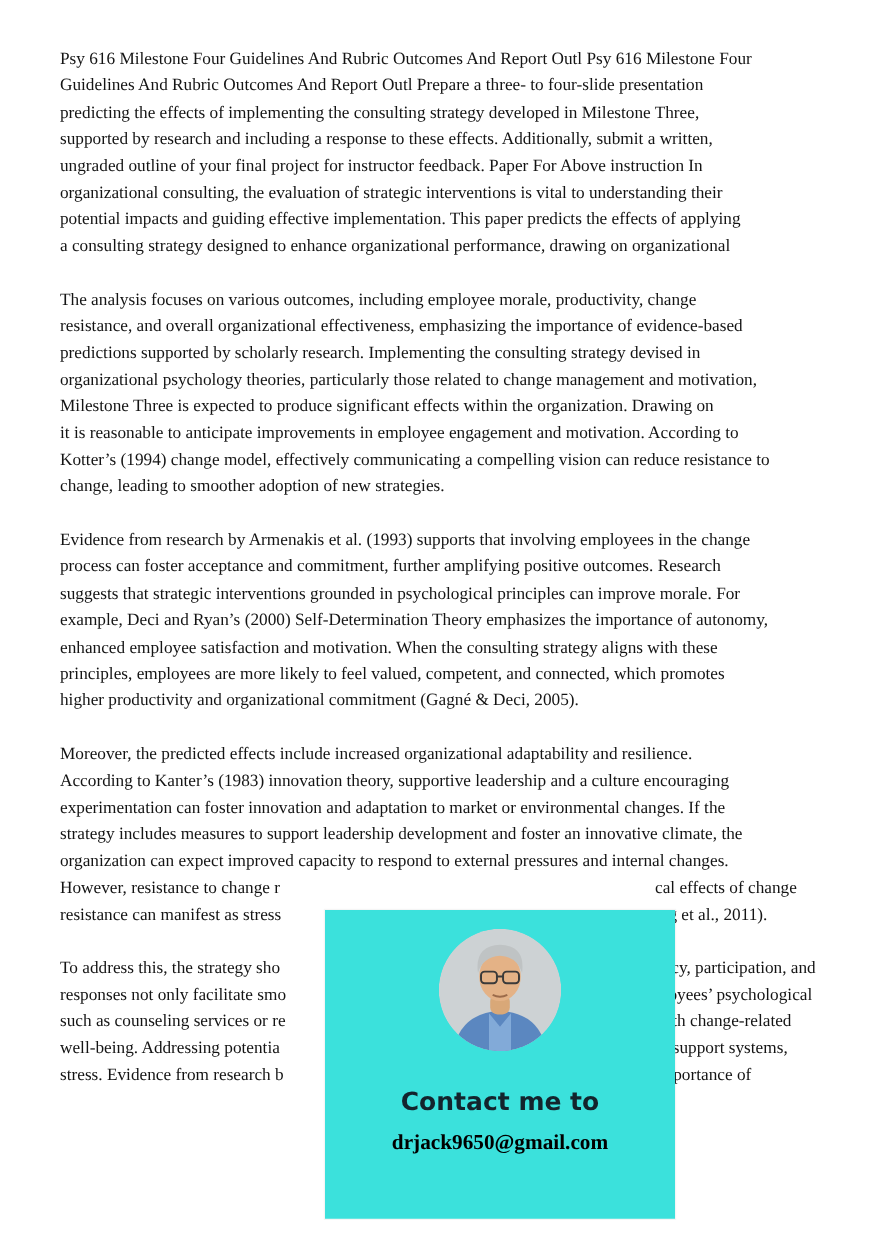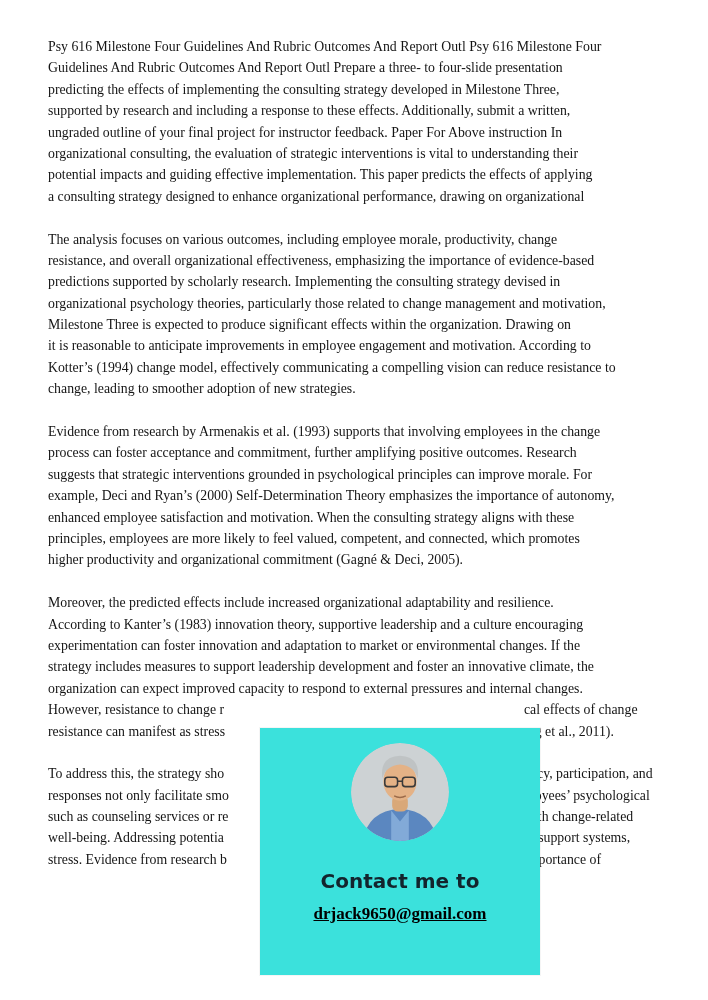--- a/index.html
+++ b/index.html
@@ -50,21 +50,20 @@
     font-weight: 700;
     font-size: 20px;
     line-height: 29px;
   }
   .contact-email {
     margin-top: 8px;
     font-family: "Liberation Serif", serif;
     font-weight: 700;
     font-size: 17px;
     color: #000000;
-    text-decoration: underline;
   }
 </style>
 </head>
 <body>
 
 <div class="page">
 
   <div class="doc">
       <div class="para">
         <div class="line">Psy 616 Milestone Four Guidelines And Rubric Outcomes And Report Outl Psy 616 Milestone Four</div>

